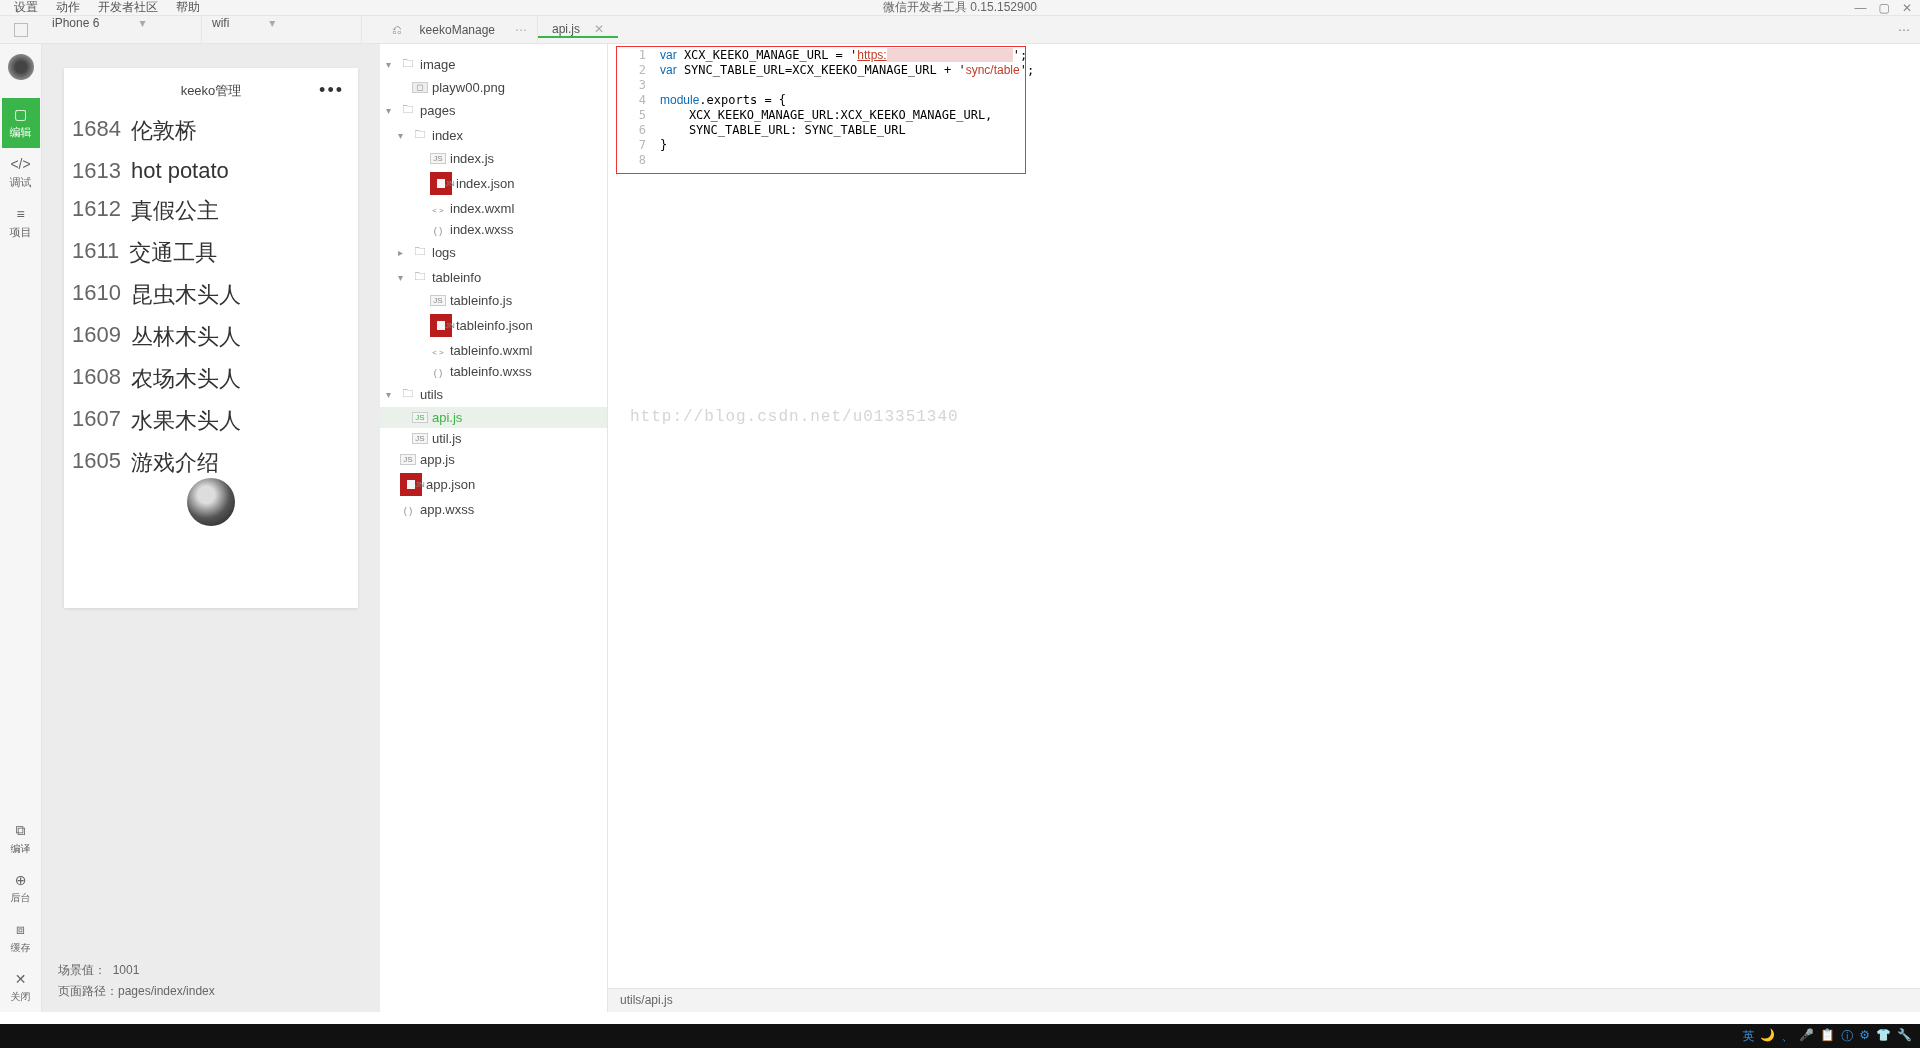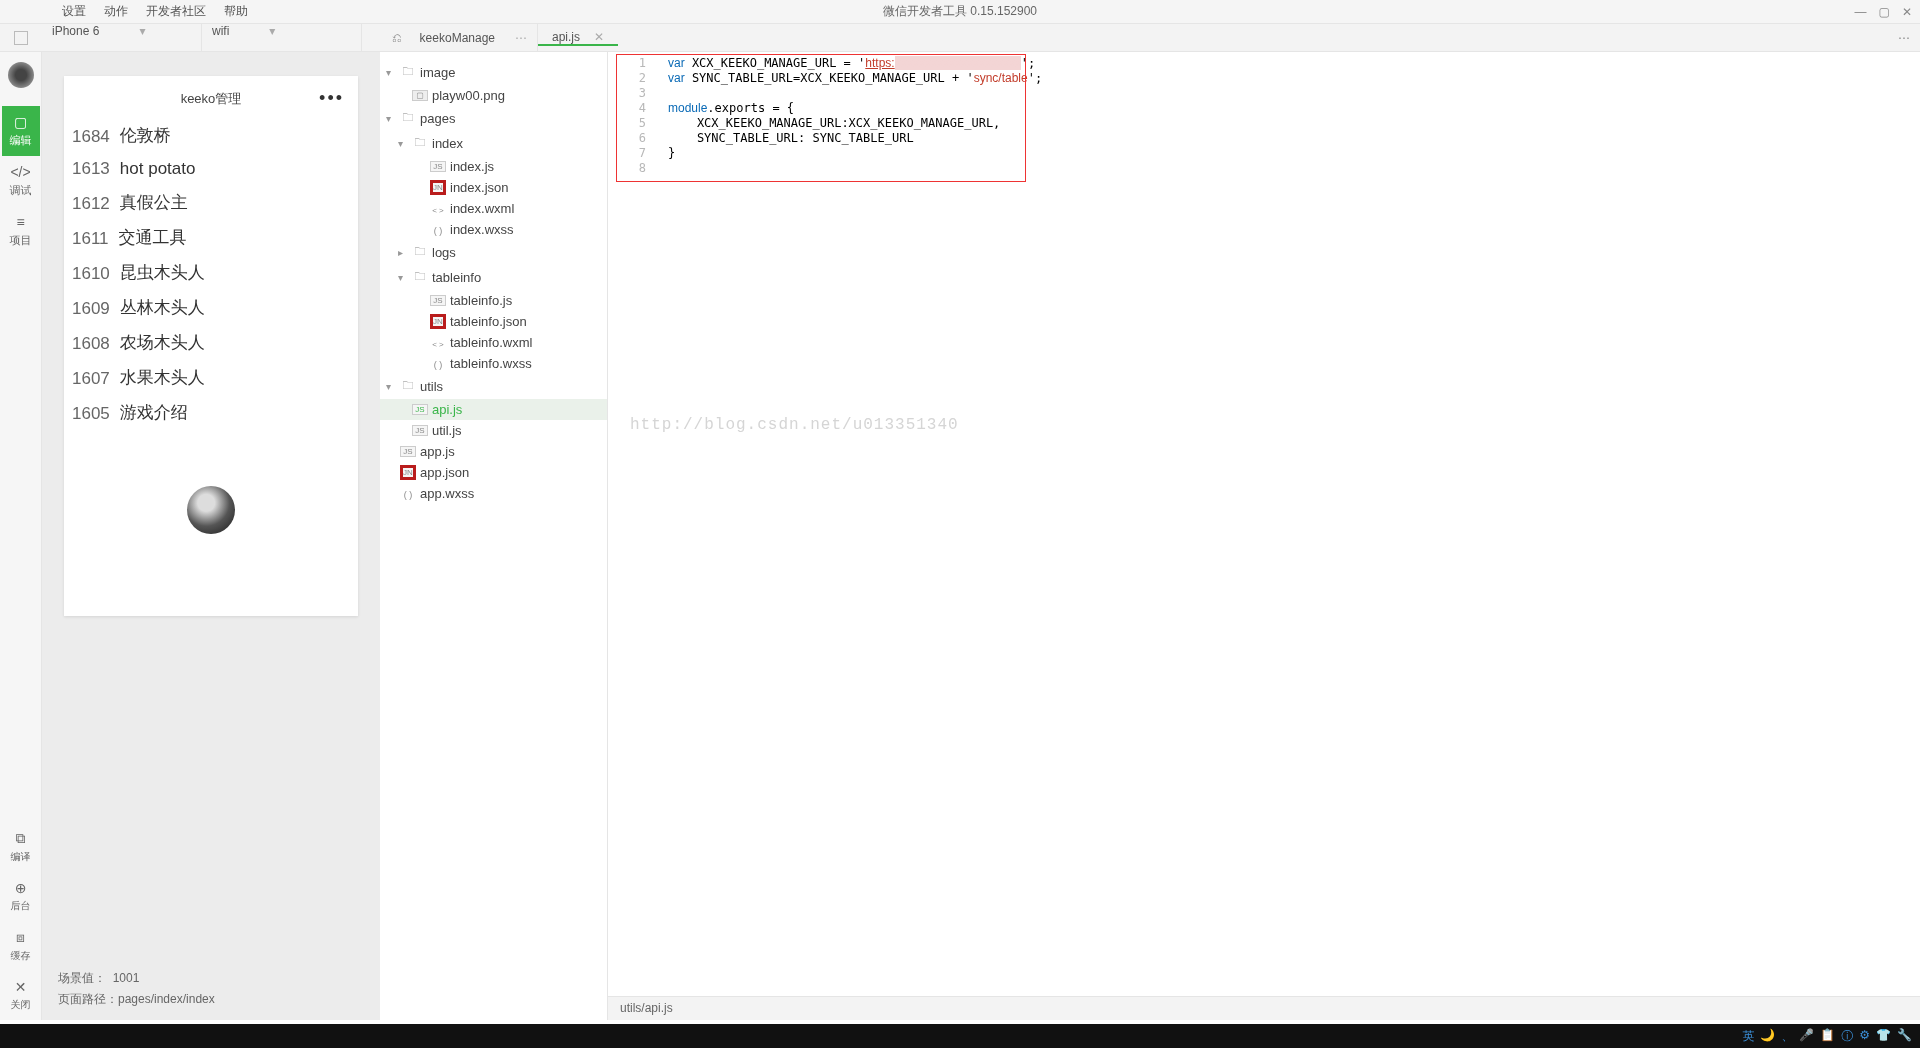--- a/index.html
+++ b/index.html
@@ -1,19 +1,19 @@
 <!DOCTYPE html>
 <html><head>
 <meta charset="utf-8">
 <style>
 * { margin:0; padding:0; box-sizing:border-box; font-family:"Microsoft YaHei","PingFang SC",sans-serif; }
 body { width:1920px; height:1048px; background:#fff; overflow:hidden; }
 
 
-.topbar { height:24px; display:flex; align-items:center; background:#f5f5f5; border-bottom:1px solid #e5e5e5; font-size:12px; color:#555; position:relative;padding-left:48px; }
+.topbar { height:16px; display:flex; align-items:center; background:#f5f5f5; border-bottom:1px solid #e5e5e5; font-size:12px; color:#555; position:relative; }
 .topbar .menus { display:flex; gap:18px; padding-left:14px; }
 .topbar .title { position:absolute; left:50%; transform:translateX(-50%); color:#666;text-align:right; }
 .topbar .winbtns { position:absolute; right:8px; display:flex; gap:12px; color:#888; }
 
 
 .secondbar { height:28px; display:flex; align-items:center; background:#f3f3f3; border-bottom:1px solid #e5e5e5; font-size:12px; color:#555; }
 .devselect { display:flex; padding:0 10px; border-right:1px solid #e5e5e5; height:100%; }
 .devselect span.chev { margin-left:40px; color:#aaa; }
 .project-area { display:flex; align-items:center; padding-left:12px; }
 .project-tab { display:flex; align-items:center; gap:6px; padding:0 10px; }
@@ -31,46 +31,46 @@
 .sidebtn .ico { font-size:14px; }
 .leftside .spacer { flex:1; }
 .sidebtn.small { font-size:10px; }
 
 
 .sim { width:338px; background:#ececec; display:flex; flex-direction:column; }
 .sim-canvas { margin:24px 22px 0; background:#fff; flex:0 0 auto; height:540px; position:relative; box-shadow:0 1px 3px rgba(0,0,0,.1); }
 .sim-title { text-align:center; padding:14px 0 10px; font-size:13px; color:#444; position:relative; }
 .sim-menu { position:absolute; right:14px; top:12px; font-size:18px; letter-spacing:2px; color:#333; }
 .sim-list { padding:0 8px; font-family:"SimSun",serif; }
-.sim-row { display:flex; gap:10px; padding:6px 0; font-size:17px; color:#333;align-items:flex-end; }
+.sim-row { display:flex; gap:10px; padding:6px 0; font-size:22px; color:#333; }
 .sim-row .id { color:#666; }
 .sim-loading { position:absolute; left:50%; top:410px; transform:translateX(-50%); width:48px; height:48px; border-radius:50%; background:radial-gradient(circle at 40% 35%,#ddd 20%,#555 55%,#333 80%); }
 .sim-status { padding:10px 16px; font-size:12px; color:#666; background:#ececec; }
 .sim-status div { padding:2px 0; }
 
 
 .tree { width:228px; border-right:1px solid #e5e5e5; padding-top:8px; font-size:13px; color:#444; overflow:auto; }
 .tree-row { display:flex; align-items:center; padding:3px 6px; gap:4px; cursor:pointer; }
 .tree-row.sel { background:#eaf1ea; }
 .tree-row .arrow { width:10px; color:#999; font-size:10px; }
 .tree-row .fico { width:16px; text-align:center; color:#888; font-size:11px; }
 .tree-row.sel .name, .tree-row.sel .fico { color:#3ab54a; }
 .indent1 { padding-left:18px; }
 .indent2 { padding-left:36px; }
 .fico.folder::before { content:"🗀"; }
 .fico.js { background:#f5f5f5; border:1px solid #ccc; font-size:8px; padding:0 1px; }
-.fico.json { background:#f5f5f5; border:3px solid #b91c1c; font-size:8px; }
+.fico.json { background:#f5f5f5; border:7px solid #b91c1c; font-size:8px;padding-left:8px; }
 .fico.wxml::before { content:"< >"; font-size:8px; }
 .fico.wxss::before { content:"( )"; font-size:9px; }
 .fico.png { background:#eee; border:1px solid #ccc; font-size:8px; }
 
 
 .editor { flex:1; position:relative; background:#fff; }
 .gutter { position:absolute; left:0; top:0; width:44px; text-align:right; padding:4px 6px 0 0; color:#b8b8b8; font-size:12px; font-family:Consolas,monospace; line-height:15px; }
-.code { position:absolute; left:44px; top:0; padding:4px 16px; font-size:12px; font-family:Consolas,monospace; line-height:15px; white-space:pre; }
+.code { position:absolute; left:36px; top:0; padding:4px 16px; font-size:12px; font-family:Consolas,monospace; line-height:15px; white-space:pre; }
 .redbox { position:absolute; left:8px; top:2px; width:410px; height:128px; border:1px solid #e33; pointer-events:none; }
 .kw { color:#0a6ab6; }
 .str { color:#c23c2a; }
 .str-ul { color:#c23c2a; text-decoration:underline; }
 .mask { background:#f3d5d5; color:#f3d5d5; }
 .watermark { position:absolute; left:22px; top:364px; color:#d5d5d5; font-family:Liberation Mono, monospace; font-size:16px; letter-spacing:1px; }
 .status { position:absolute; bottom:0; left:0; right:0; height:24px; background:#f3f3f3; border-top:1px solid #e5e5e5; font-size:12px; color:#666; padding:4px 12px; }
 
 
 .taskbar { position:absolute; bottom:0; left:0; right:0; height:24px; background:#111; }

